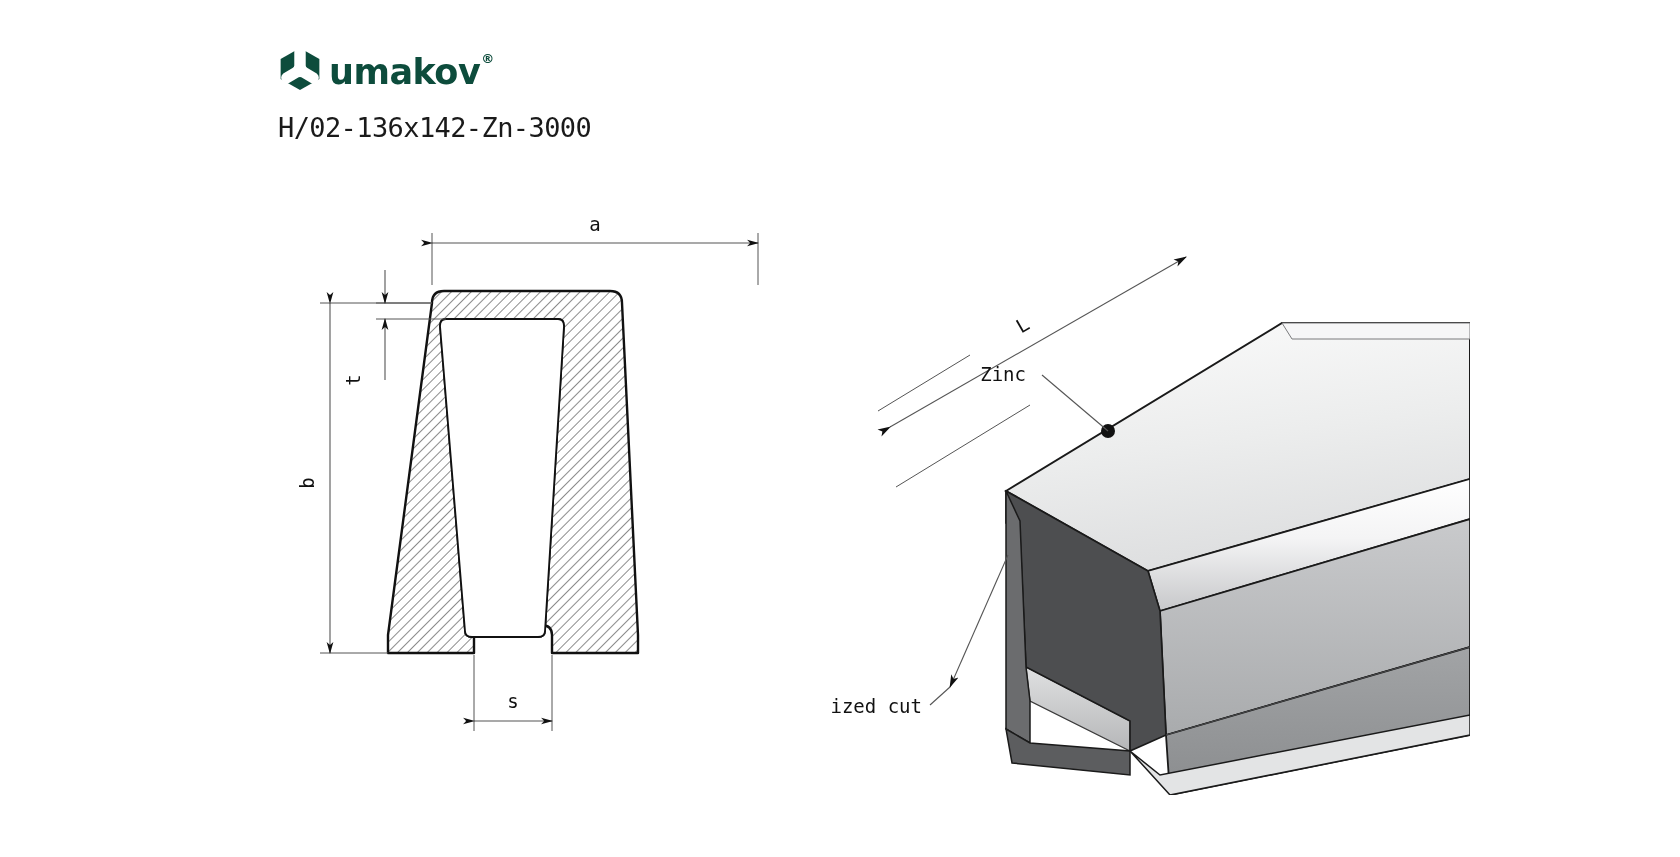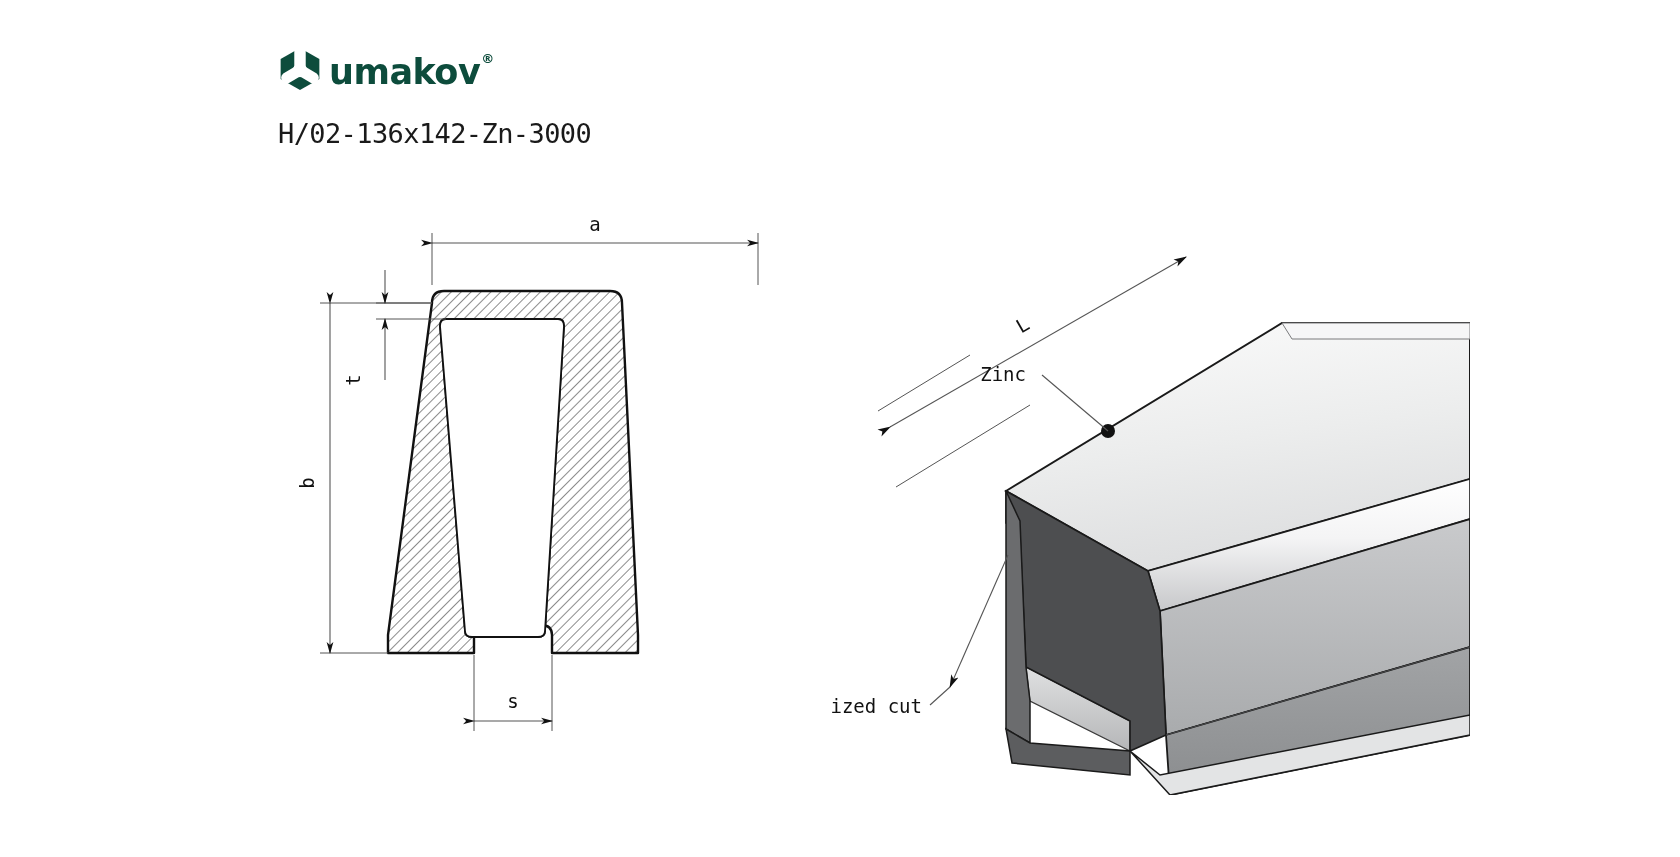--- a/index.html
+++ b/index.html
@@ -53,21 +53,21 @@
   #logo-reg {
     font-size: 13px;
     vertical-align: super;
     font-weight: bold;
     color: #0d4c3c;
     position: relative;
     top: -8px;
     left: 1px;
   }
   #part-title {
-    margin-top: 26px;
+    margin-top: 20px;
     font-family: "DejaVu Sans Mono", monospace;
     font-size: 27px;
     font-weight: 300;
     letter-spacing: -0.6px;
     color: #1a1a1a;
     white-space: nowrap;
   }
   #spec-table {
     margin-top: 9px;
     font-size: 13px;

